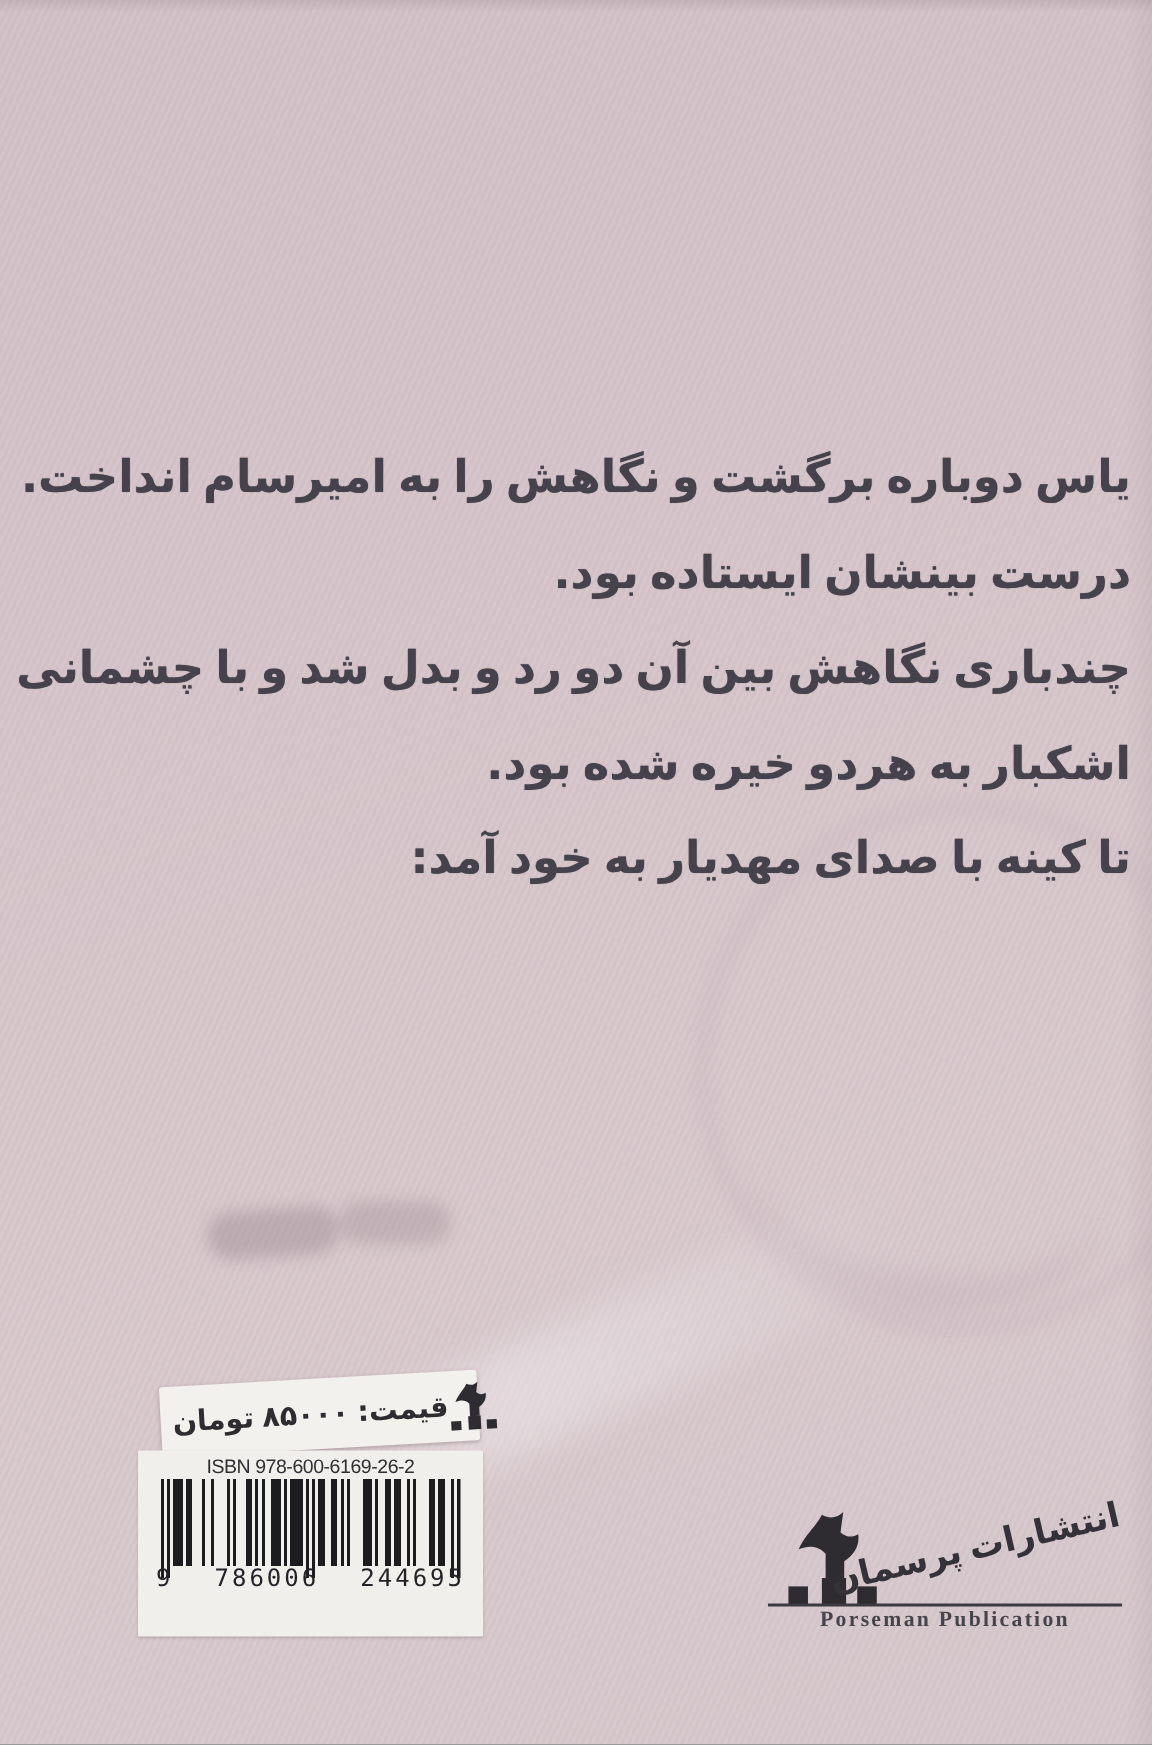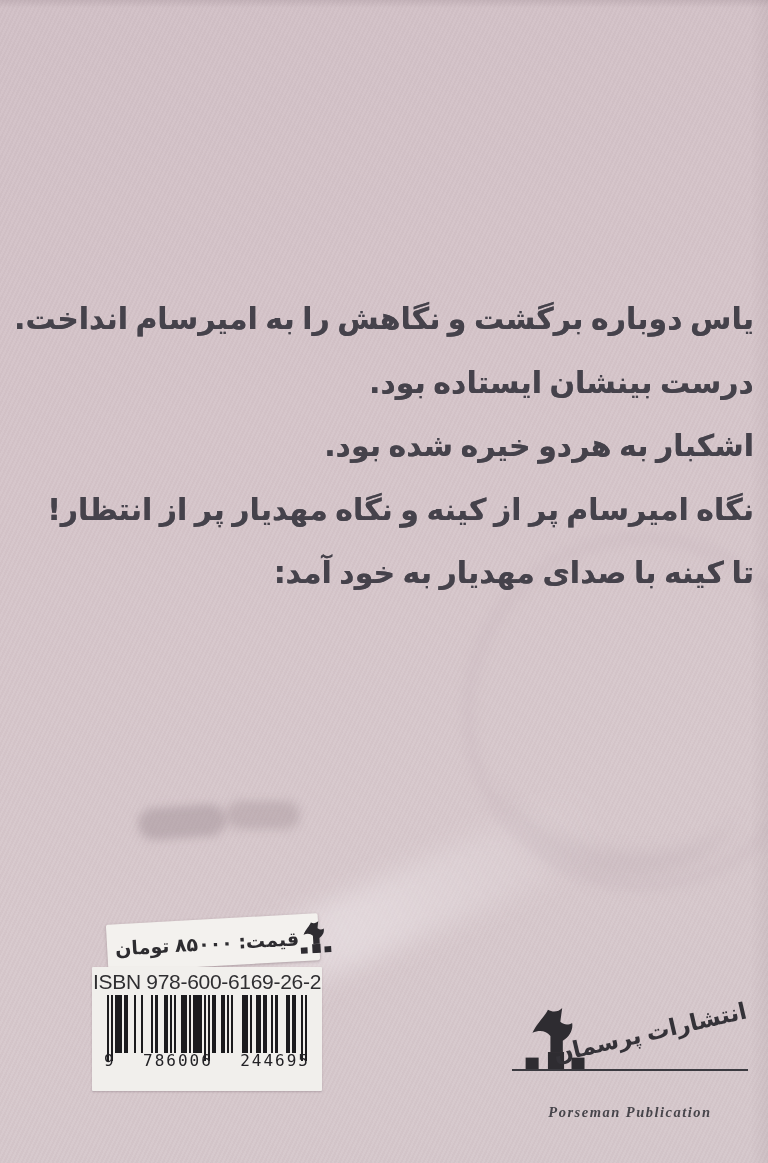--- a/index.html
+++ b/index.html
@@ -72,21 +72,21 @@
   
   .isbn-box{
     position:absolute;left:92px;top:967px;width:230px;height:124px;
     background:#f1efec;border-radius:1px;
     box-shadow:0 1px 2px rgba(80,60,70,.25);
     display:flex;flex-direction:column;align-items:center;
     padding-top:3px;box-sizing:border-box;
   }
   .isbn-label{
     font-family:"Liberation Sans",sans-serif;
-    font-size:21px;color:#2f2e31;letter-spacing:-0.3px;white-space:nowrap;
+    font-size:13px;color:#2f2e31;letter-spacing:-0.3px;white-space:nowrap;
   }
   .barcode{width:200px;height:66px;margin-top:1px;}
   .barcode-digits{
     width:206px;display:flex;justify-content:space-between;
     margin-top:-9px;position:relative;
     font-family:"DejaVu Sans Mono",monospace;
     font-size:16px;color:#232226;letter-spacing:2px;
   }
   .barcode-digits span{background:transparent;line-height:18px;}
 
@@ -95,22 +95,22 @@
   .publisher-bird{position:absolute;left:8px;top:8px;width:72px;height:62px;}
   .publisher-fa{
     position:absolute;right:4px;top:14px;width:150px;
     direction:rtl;text-align:center;
     font-size:23px;font-weight:bold;color:#343238;
     transform:rotate(-13deg);word-spacing:-2px;white-space:nowrap;
   }
   .publisher-line{position:absolute;left:0;right:4px;top:69px;border-top:2.5px solid #3b3a40;}
   .publisher-en{
     position:absolute;left:0;right:4px;top:72px;text-align:center;
-    font-family:"Liberation Serif",serif;font-style:italic;font-weight:bold;
-    font-size:14.5px;letter-spacing:1.5px;color:#47454b;white-space:nowrap;margin-top:32px;
+    font-family:"Liberation Serif",serif;font-weight:bold;
+    font-size:14.5px;letter-spacing:1.5px;color:#47454b;white-space:nowrap;
   }
   .hidden-defs{position:absolute;width:0;height:0;overflow:hidden;}
 </style>
 </head>
 <body>
 
 <div class="cover">
 
   <svg class="hidden-defs" aria-hidden="true">
     <defs>
@@ -129,22 +129,22 @@
 
   <div class="ghost-ring"></div>
   <div class="ghost-arc"></div>
   <div class="ghost-blob-a"></div>
   <div class="ghost-blob-b"></div>
   <div class="ghost-streak"></div>
 
   <div class="blurb">
     <div class="blurb-line">یاس دوباره برگشت و نگاهش را به امیرسام انداخت.</div>
     <div class="blurb-line">درست بینشان ایستاده بود.</div>
+    <div class="blurb-line">چندباری نگاهش بین آن دو رد و بدل شد و با چشمانی</div>
     <div class="blurb-line">اشکبار به هردو خیره شده بود.</div>
-    <div class="blurb-line">نگاه امیرسام پر از کینه و نگاه مهدیار پر از انتظار!</div>
     <div class="blurb-line">تا کینه با صدای مهدیار به خود آمد:</div>
   </div>
 
   <div class="sticker">
     <div class="sticker-label">قیمت: ۸۵۰۰۰ تومان</div>
     <svg class="sticker-logo" viewBox="0 0 100 100">
       <use href="#bird-mark"></use>
     </svg>
   </div>
 

